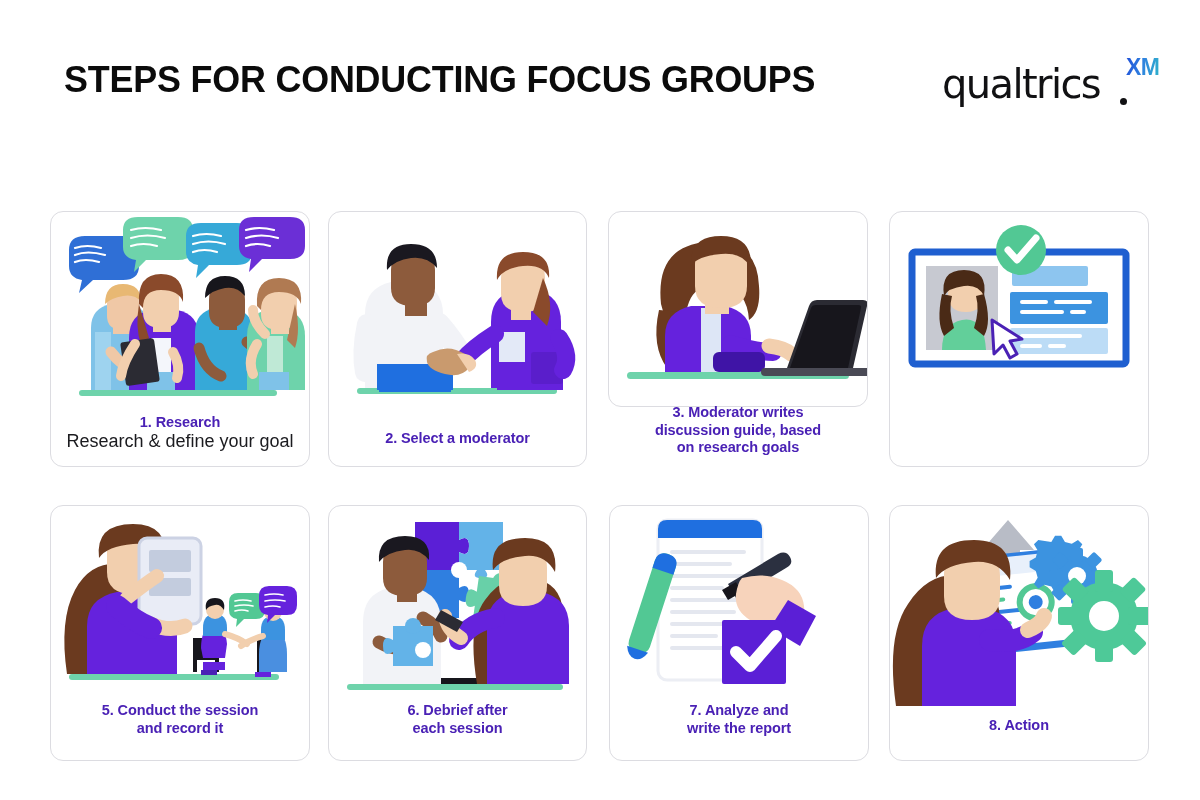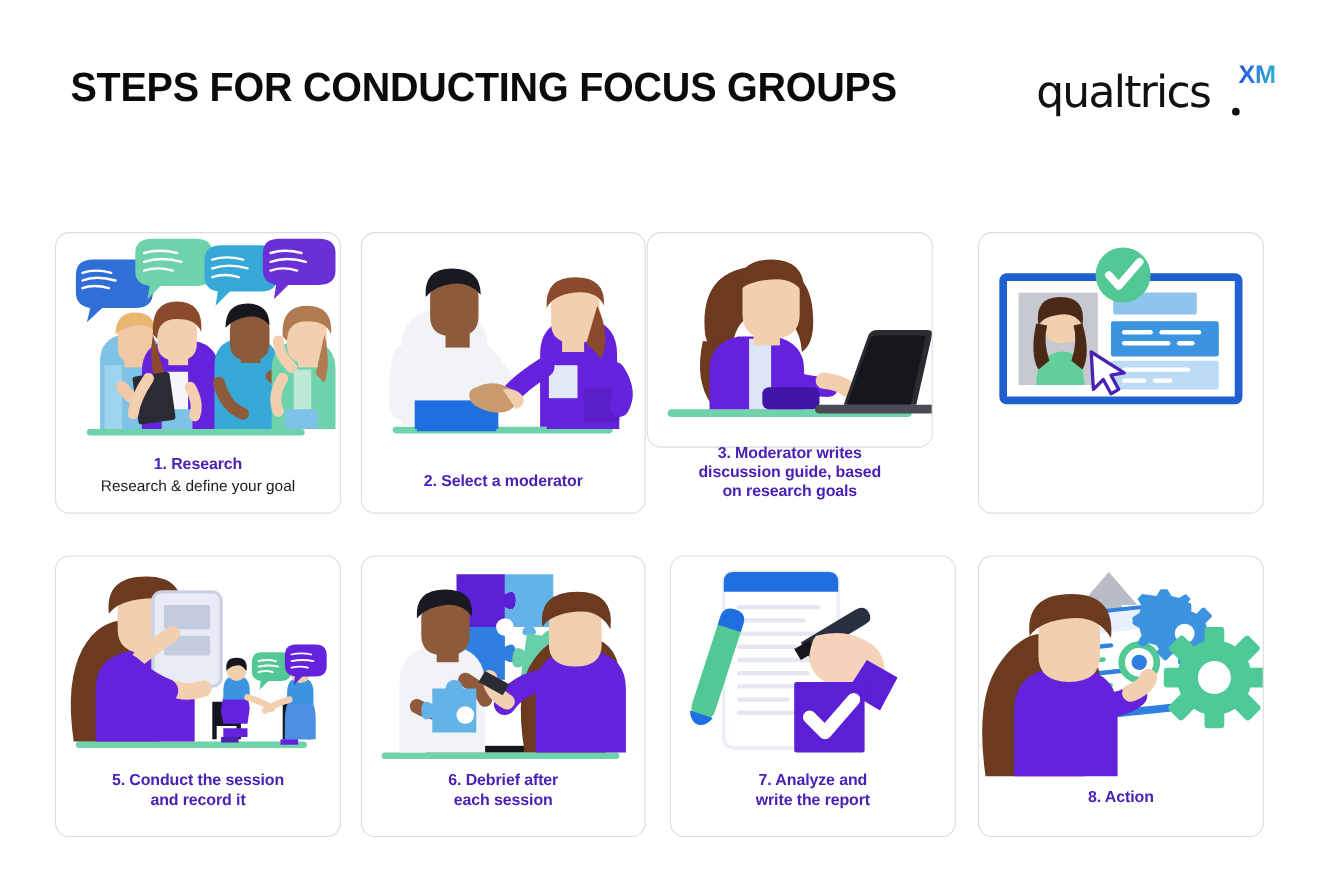--- a/index.html
+++ b/index.html
@@ -58,28 +58,28 @@
   }
   .caption {
     position: absolute; left: 8px; right: 8px;
     text-align: center;
   }
   .cap-main {
     color: #4a21b5; font-size: 14.5px; font-weight: 700; line-height: 17.5px;
     letter-spacing: -0.1px;
   }
   .cap-sub {
-    color: #1b1b1f; font-size: 14px; font-weight: 400; line-height: 17px;
+    color: #1b1b1f; font-size: 18px; font-weight: 400; line-height: 17px;
     margin-top: 1px;
   }
 
   
   #card1 { left: 50px;  top: 167px; width: 260px; height: 256px; }
   #card2 { left: 328px; top: 167px; width: 259px; height: 256px; }
-  #card3 { left: 588px; top: 167px; width: 260px; height: 196px; }
+  #card3 { left: 608px; top: 167px; width: 260px; height: 196px; }
   #card4 { left: 889px; top: 167px; width: 260px; height: 256px; }
   
   #card5 { left: 50px;  top: 461px; width: 260px; height: 256px; }
   #card6 { left: 328px; top: 461px; width: 259px; height: 256px; padding-left: 37px; }
   #card7 { left: 609px; top: 461px; width: 260px; height: 256px; }
   #card8 { left: 889px; top: 461px; width: 260px; height: 256px; padding-left: 24px; }
 
   svg { display: block; }
 </style>
 </head>

